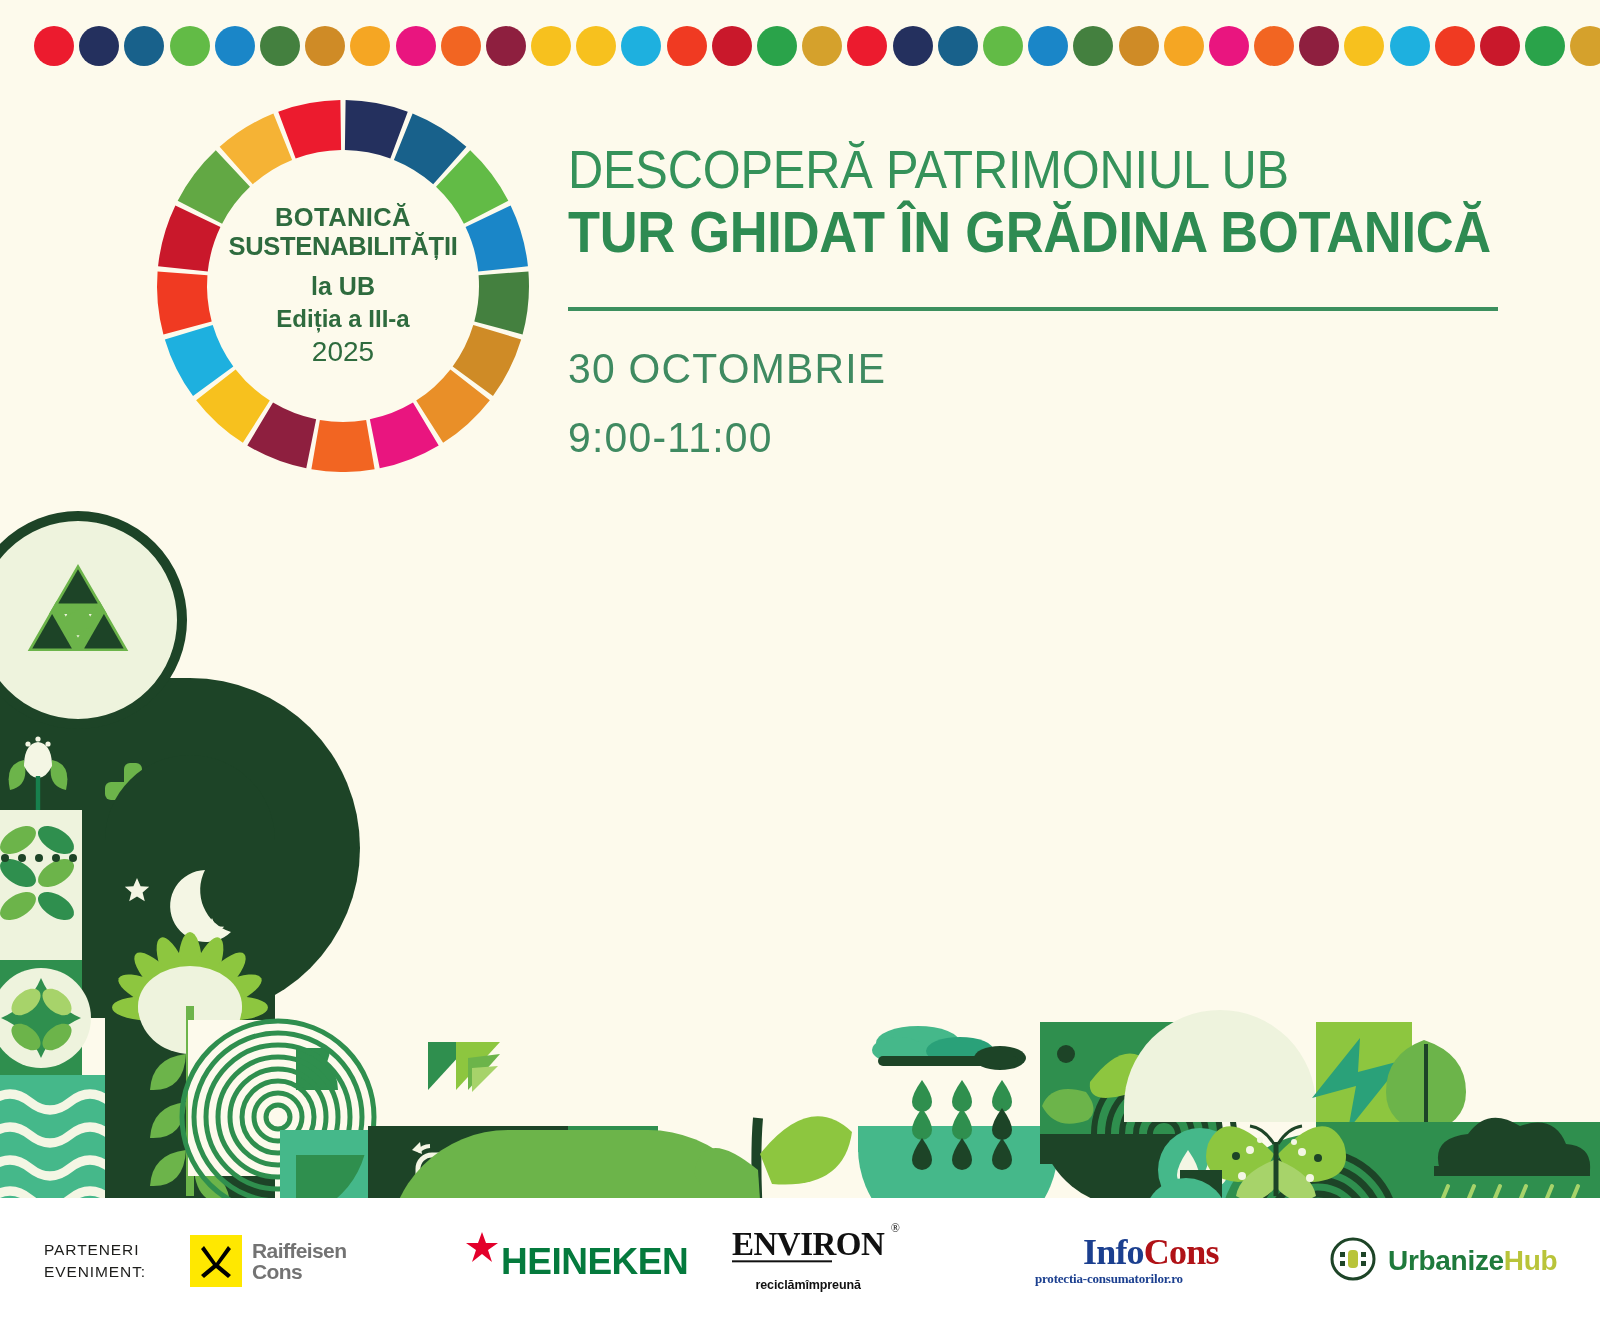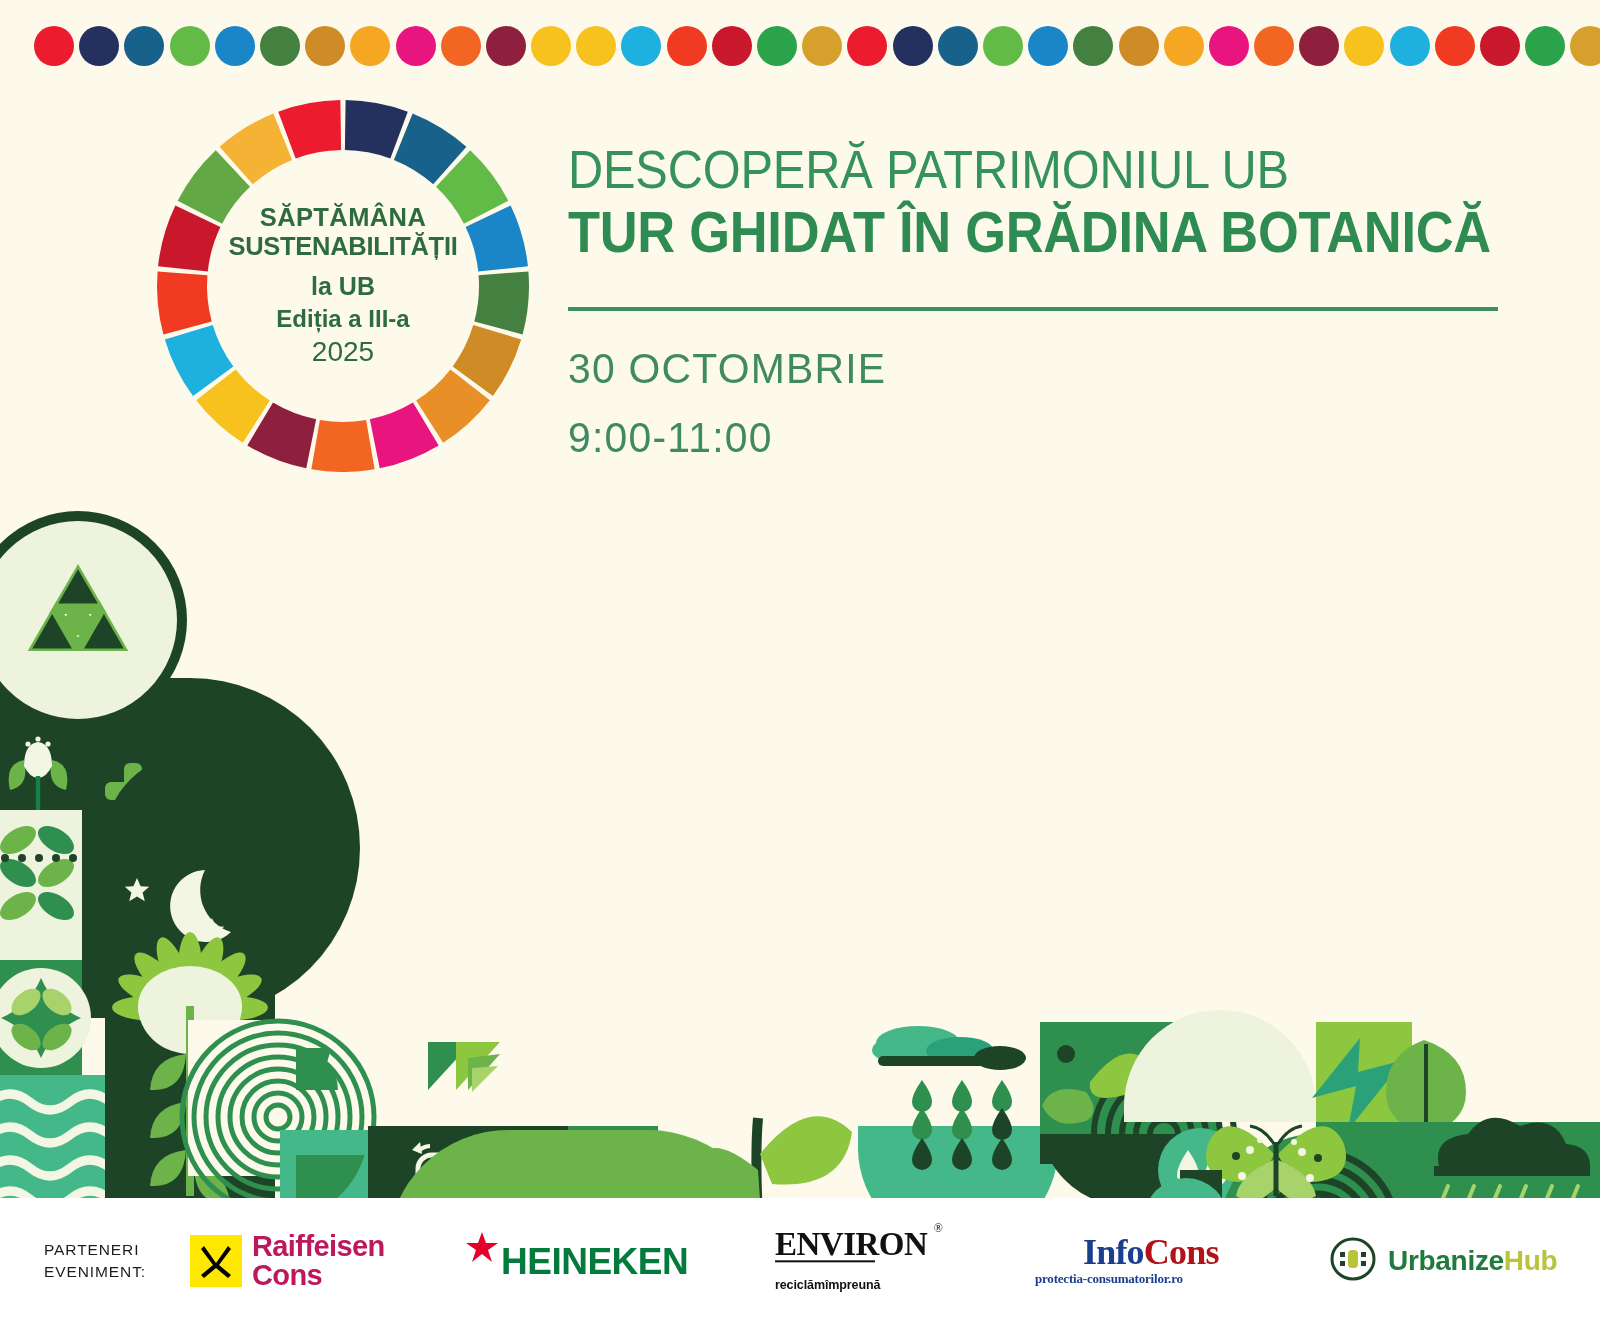--- a/index.html
+++ b/index.html
@@ -124,36 +124,36 @@
   }
 
   
   #logo-raiffeisen { left: 190px; }
   #logo-raiffeisen .rb-mark {
     width: 52px; height: 52px; background: #ffe800;
     display:flex; align-items:center; justify-content:center;
     margin-right: 10px;
   }
   #logo-raiffeisen .rb-text {
-    font-size: 29px; font-weight: 700; line-height: 1.0;
-    color: #be185d; letter-spacing: -0.6px;
+    font-size: 21px; font-weight: 700; line-height: 1.0;
+    color: #737373; letter-spacing: -0.6px;
   }
   #logo-raiffeisen .rb-text span { display:block; }
 
   
   #logo-heineken { left: 465px; }
   #logo-heineken .hk-star { margin-right: 2px; margin-bottom: 22px;}
   #logo-heineken .hk-text {
     font-size: 37px; font-weight: 700; color: #047a3d;
     letter-spacing: -0.5px; line-height: 1;
     transform: scaleX(1.0);
   }
 
   
-  #logo-environ { left: 775px; text-align: left; }
+  #logo-environ { left: 732px; text-align: center; }
   #logo-environ .ev-main {
     font-size: 33px; font-weight: 700; color: #111;
     font-family: "Liberation Serif", serif;
     letter-spacing: -0.5px; line-height: .92;
     position: relative; display: inline-block;
   }
   #logo-environ .ev-r {
     position:absolute; right:-15px; top:-6px;
     font-size: 12px; font-weight:400;
   }
@@ -253,21 +253,21 @@
             <path d="M 94.88517759555458 342.7578461670304 A 186 186 0 0 1 48.14828559030633 300.15153952064674 L 87.62455290474011 269.46564180004276 A 136 136 0 0 0 121.79776426341625 300.61864020815125 Z" fill="#f7c11e"></path>
             <path d="M 45.01824281881815 296.00669303658304 A 186 186 0 0 1 16.828562138274123 239.39418255095924 L 64.72410995056603 225.04090767166912 A 136 136 0 0 0 85.33591948042618 266.4350013600822 Z" fill="#1eb0df"></path>
             <path d="M 15.407175427006678 234.39852644341613 A 186 186 0 0 1 9.57187865148731 171.42564536038552 L 59.41814783119503 175.34348262909907 A 136 136 0 0 0 63.684816441252195 221.38816987260535 Z" fill="#f03a22"></path>
             <path d="M 10.05111415197294 166.2538706685726 A 186 186 0 0 1 27.358290445507805 105.42545552317853 L 72.42326613219926 127.08527930727033 A 136 136 0 0 0 59.7685565842383 171.56196995121437 Z" fill="#c9182b"></path>
             <path d="M 29.673424747870342 100.77603907701832 A 186 186 0 0 1 67.78564404964288 50.30730439653047 L 101.98305156317974 86.78383547273197 A 136 136 0 0 0 74.11605250381918 123.68570599179836 Z" fill="#62a844"></path>
             <path d="M 71.6240054377462 46.80817565038265 A 186 186 0 0 1 125.39400134395484 13.515203710313529 L 144.1052913052573 59.88208443334753 A 136 136 0 0 0 104.78959537383594 84.22533273361313 Z" fill="#f5b335"></path>
             <path d="M 130.23719784324095 11.638939390687113 A 186 186 0 0 1 192.40303445691893 0.018130534269403142 L 193.10114347387622 50.013256734734625 A 136 136 0 0 0 147.64655326172456 58.510192242652934 Z" fill="#ec1b2e"></path>
           </g>
       </svg>
       <div id="logo-text">
-        <div class="l1">SĂPTĂMÂNA</div>
+        <div class="l1">BOTANICĂ</div>
         <div class="l2">SUSTENABILITĂȚII</div>
         <div class="l3">la UB</div>
         <div class="l4">Ediția a III-a</div>
         <div class="l5">2025</div>
       </div>
     </div>
 
     <div id="title-block">
       <div class="title-line1">DESCOPERĂ PATRIMONIUL UB</div>
       <div class="title-line2">TUR GHIDAT ÎN GRĂDINA BOTANICĂ</div>

